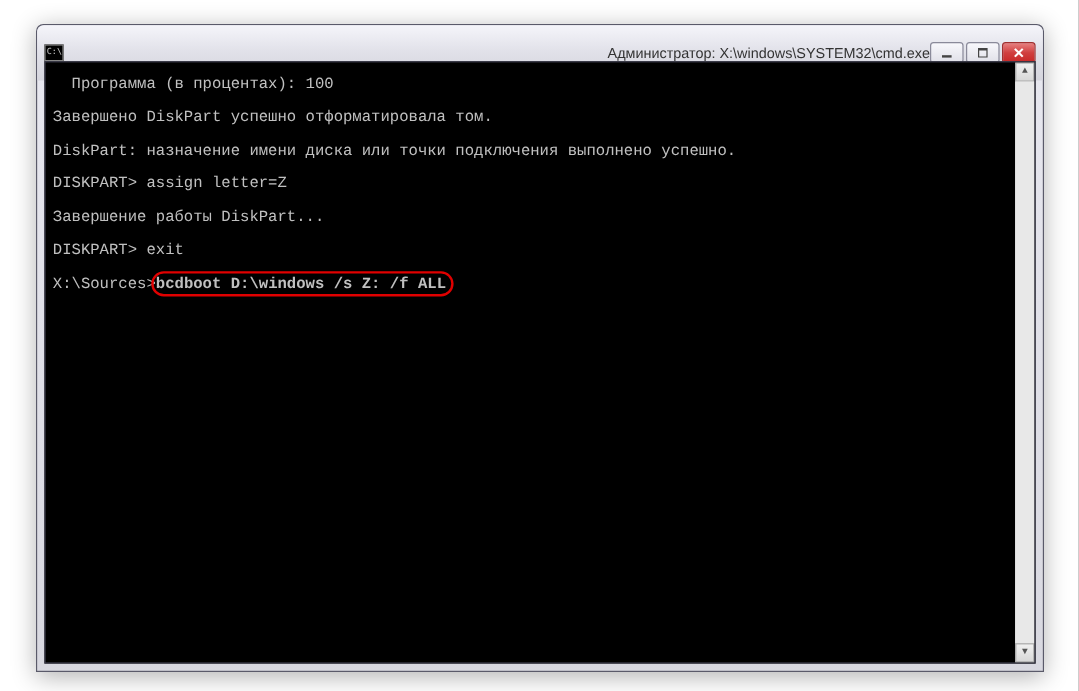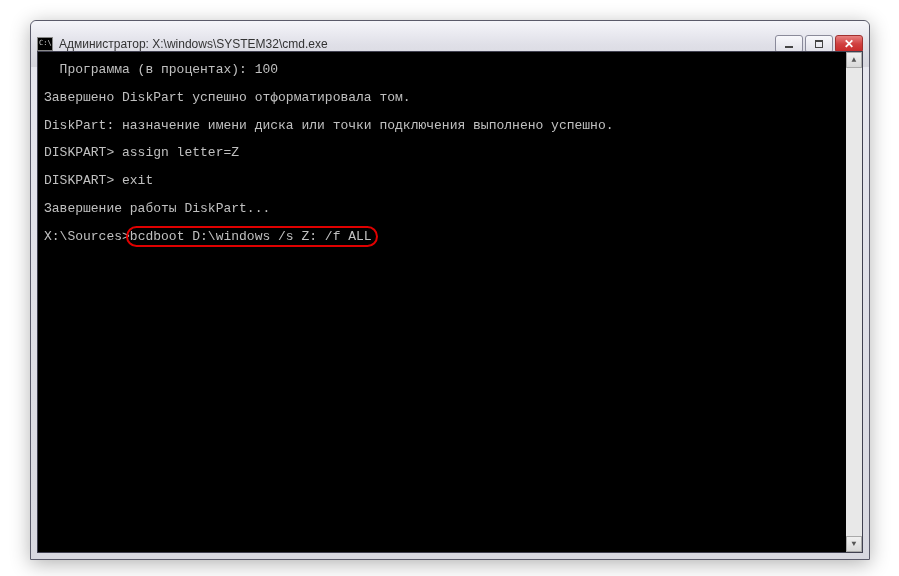--- a/index.html
+++ b/index.html
@@ -27,20 +27,21 @@
       box-shadow: 0 4px 20px rgba(0,0,0,0.3);
     }
     .titlebar {
       height: 46px;
       background: linear-gradient(to bottom, #f5f5fa 0%, #e0e0e8 50%, #d5d5dd 100%);
       border-radius: 6px 6px 0 0;
       display: flex;
       align-items: center;
       padding: 0 6px;
       position: relative;
+      text-align: right;
     }
     .app-icon {
       width: 16px;
       height: 14px;
       background: #000;
       border: 1px solid #888;
       margin-right: 6px;
       position: relative;
     }
     .app-icon::before {
@@ -110,20 +111,21 @@
       color: #c0c0c0;
       line-height: 1.6;
     }
     .term-line {
       white-space: pre;
       margin-bottom: 7px;
     }
     .highlight-wrap {
       position: relative;
       display: inline;
+      font-weight: bold;
     }
     .highlight-border {
       position: absolute;
       border: 2px solid #e00000;
       border-radius: 11px;
       left: -4px;
       right: -6px;
       top: -3px;
       bottom: -3px;
       pointer-events: none;
@@ -171,22 +173,22 @@
         <span class="close-x">✕</span>
       </div>
     </div>
   </div>
 
   <div class="terminal">
     <div class="term-line">  Программа (в процентах): 100</div>
     <div class="term-line">Завершено DiskPart успешно отформатировала том.</div>
     <div class="term-line">DiskPart: назначение имени диска или точки подключения выполнено успешно.</div>
     <div class="term-line">DISKPART&gt; assign letter=Z</div>
+    <div class="term-line">Завершение работы DiskPart...</div>
     <div class="term-line">DISKPART&gt; exit</div>
-    <div class="term-line">Завершение работы DiskPart...</div>
     <div class="term-line"><span>X:\Sources&gt;</span><span class="highlight-wrap"><span>bcdboot D:\windows /s Z: /f ALL</span><span class="highlight-border"></span></span></div>
 
     <div class="scrollbar">
       <div class="scroll-arrow">▲</div>
       <div class="scroll-track"></div>
       <div class="scroll-arrow">▼</div>
     </div>
   </div>
 </div>
 

